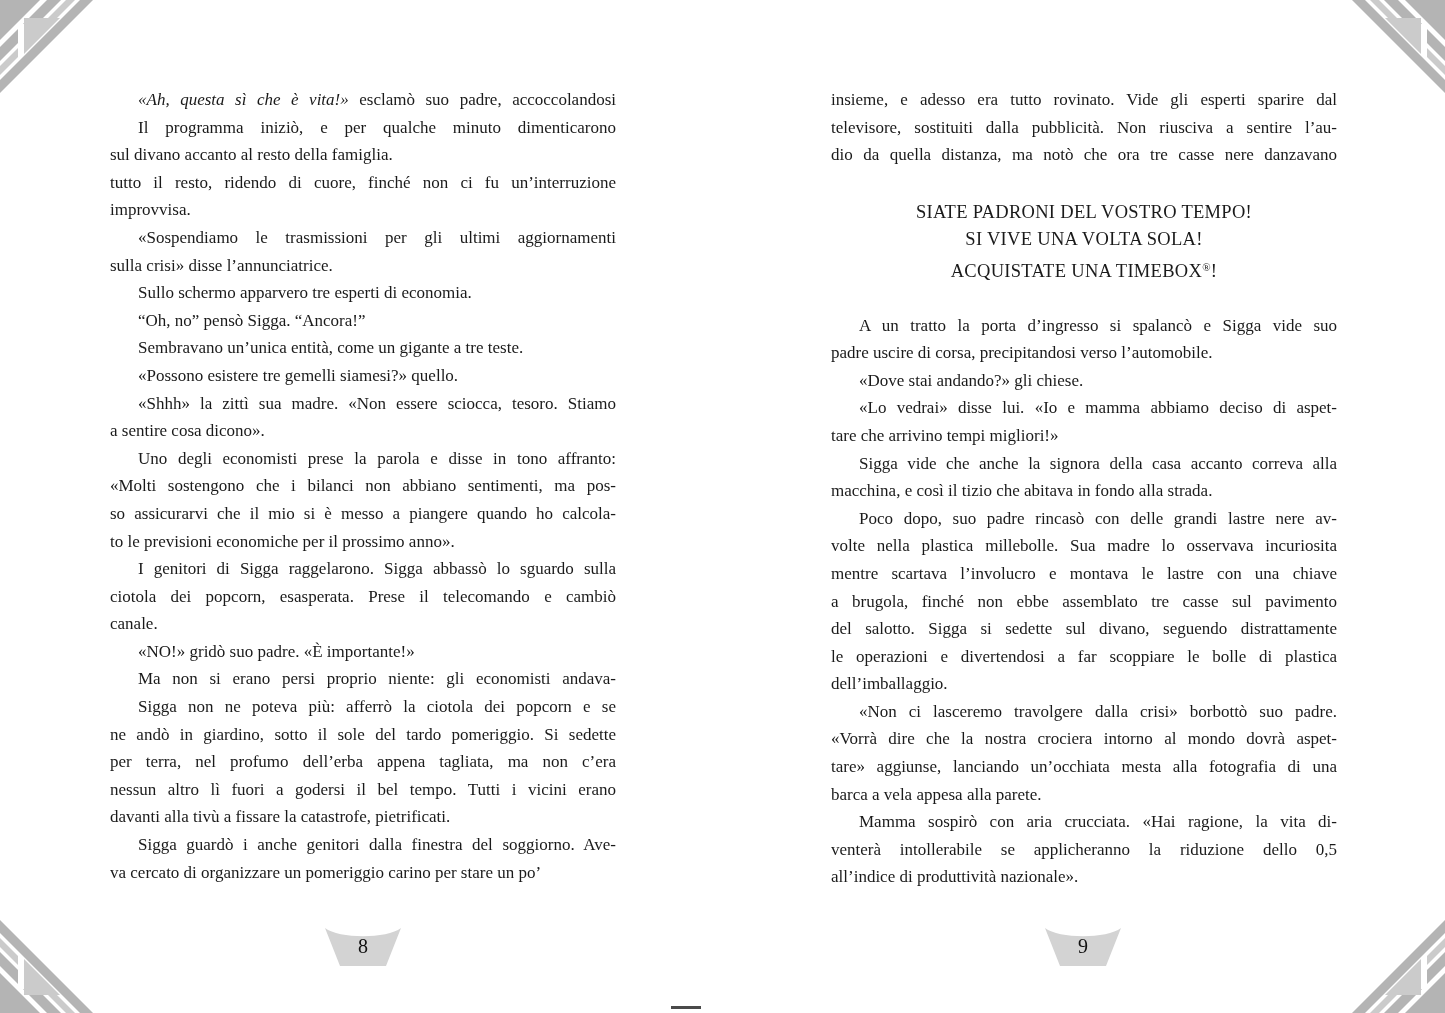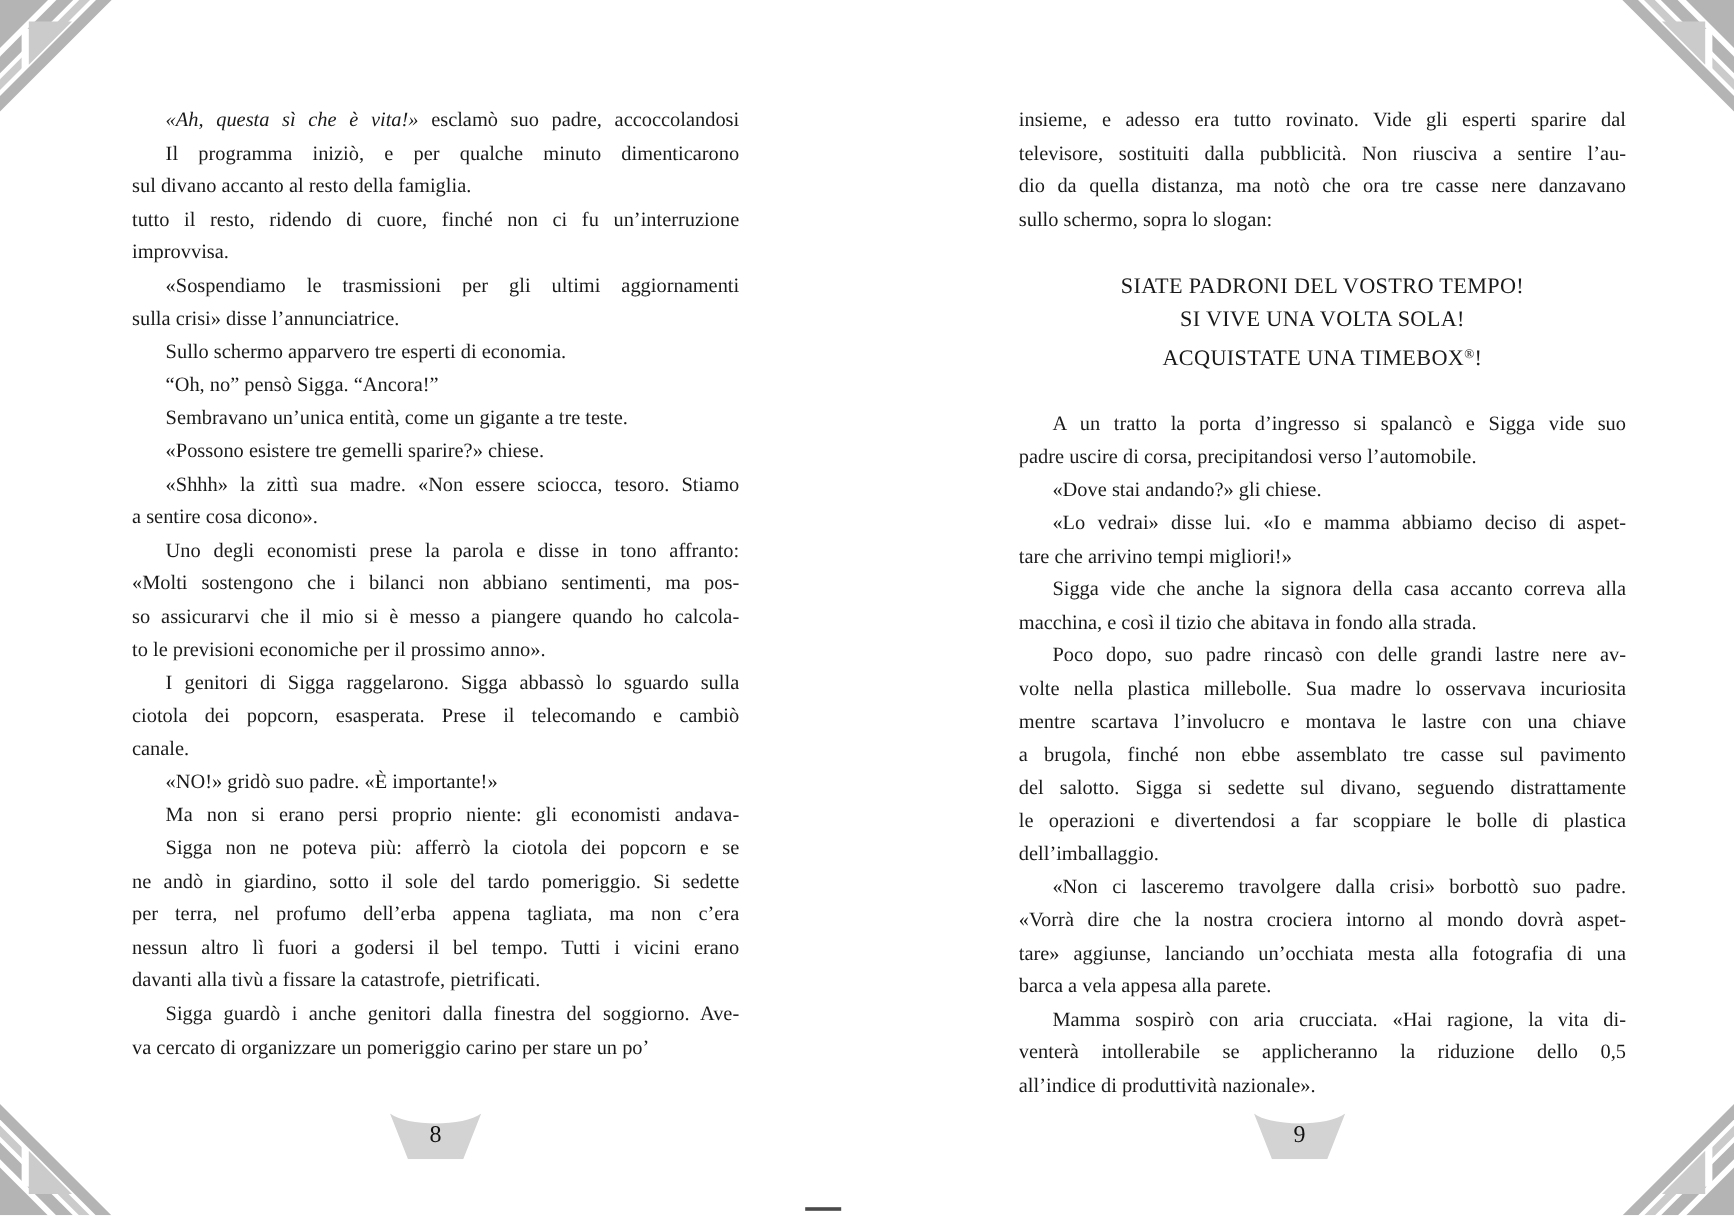--- a/index.html
+++ b/index.html
@@ -24,21 +24,21 @@
   .corner-bl { bottom: 0; left: 0; transform: scaleY(-1); }
   .corner-br { bottom: 0; right: 0; transform: scale(-1,-1); }
 
   .text-col {
     position: absolute;
     top: 86px;
     width: 506px;
     font-size: 17px;
   }
   .text-col-left  { left: 110px; }
-  .text-col-right { left: 849px; }
+  .text-col-right { left: 831px; }
 
   .line {
     height: 27.6px;
     line-height: 27.6px;
     text-align: justify;
     text-align-last: justify;
     overflow: hidden;
     white-space: nowrap;
   }
   .line.first { text-indent: 28px; }
@@ -129,21 +129,21 @@
       <div class="line first"><span class="it">«Ah, questa sì che è vita!»</span><span> esclamò suo padre, accoccolandosi</span></div>
       <div class="line first">Il programma iniziò, e per qualche minuto dimenticarono</div>
       <div class="line end">sul divano accanto al resto della famiglia.</div>
       <div class="line mid">tutto il resto, ridendo di cuore, finché non ci fu un’interruzione</div>
       <div class="line end">improvvisa.</div>
       <div class="line first">«Sospendiamo le trasmissioni per gli ultimi aggiornamenti</div>
       <div class="line end">sulla crisi» disse l’annunciatrice.</div>
       <div class="line first end">Sullo schermo apparvero tre esperti di economia.</div>
       <div class="line first end">“Oh, no” pensò Sigga. “Ancora!”</div>
       <div class="line first end">Sembravano un’unica entità, come un gigante a tre teste.</div>
-      <div class="line first end">«Possono esistere tre gemelli sparire?» chiese.</div>
+      <div class="line first end">«Possono esistere tre gemelli siamesi?» quello.</div>
       <div class="line first">«Shhh» la zittì sua madre. «Non essere sciocca, tesoro. Stiamo</div>
       <div class="line end">a sentire cosa dicono».</div>
       <div class="line first">Uno degli economisti prese la parola e disse in tono affranto:</div>
       <div class="line mid">«Molti sostengono che i bilanci non abbiano sentimenti, ma pos-</div>
       <div class="line mid">so assicurarvi che il mio si è messo a piangere quando ho calcola-</div>
       <div class="line end">to le previsioni economiche per il prossimo anno».</div>
       <div class="line first">I genitori di Sigga raggelarono. Sigga abbassò lo sguardo sulla</div>
       <div class="line mid">ciotola dei popcorn, esasperata. Prese il telecomando e cambiò</div>
       <div class="line end">canale.</div>
       <div class="line first end">«NO!» gridò suo padre. «È importante!»</div>
@@ -154,21 +154,20 @@
       <div class="line mid">nessun altro lì fuori a godersi il bel tempo. Tutti i vicini erano</div>
       <div class="line end">davanti alla tivù a fissare la catastrofe, pietrificati.</div>
       <div class="line first">Sigga guardò i anche genitori dalla finestra del soggiorno. Ave-</div>
       <div class="line end">va cercato di organizzare un pomeriggio carino per stare un po’</div>
     </div>
 
   <div class="text-col text-col-right">
       <div class="line mid">insieme, e adesso era tutto rovinato. Vide gli esperti sparire dal</div>
       <div class="line mid">televisore, sostituiti dalla pubblicità. Non riusciva a sentire l’au-</div>
       <div class="line mid">dio da quella distanza, ma notò che ora tre casse nere danzavano</div>
-      <div class="line end">sullo schermo, sopra lo slogan:</div>
       <div class="line gap"></div>
       <div class="line center">SIATE PADRONI DEL VOSTRO TEMPO!</div>
       <div class="line center">SI VIVE UNA VOLTA SOLA!</div>
       <div class="line center"><span>ACQUISTATE UNA TIMEBOX</span><span class="sup">®</span><span>!</span></div>
       <div class="line gap"></div>
       <div class="line first">A un tratto la porta d’ingresso si spalancò e Sigga vide suo</div>
       <div class="line end">padre uscire di corsa, precipitandosi verso l’automobile.</div>
       <div class="line first end">«Dove stai andando?» gli chiese.</div>
       <div class="line first">«Lo vedrai» disse lui. «Io e mamma abbiamo deciso di aspet-</div>
       <div class="line end">tare che arrivino tempi migliori!»</div>

